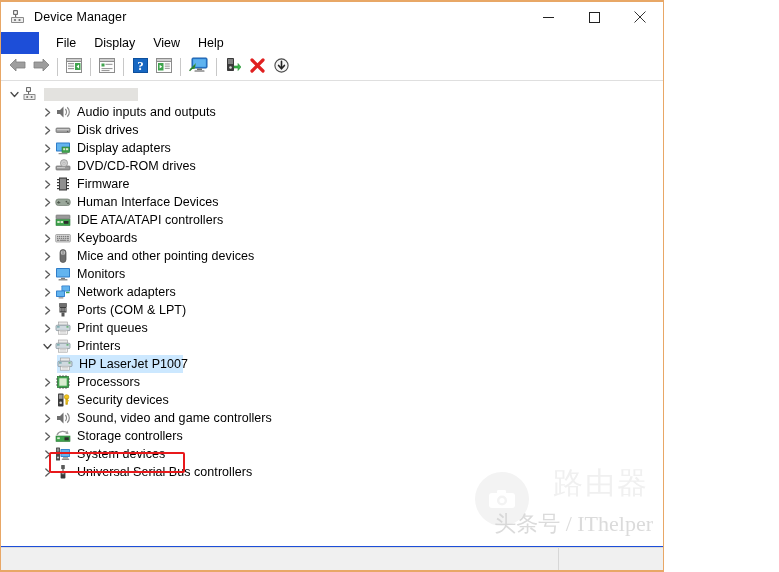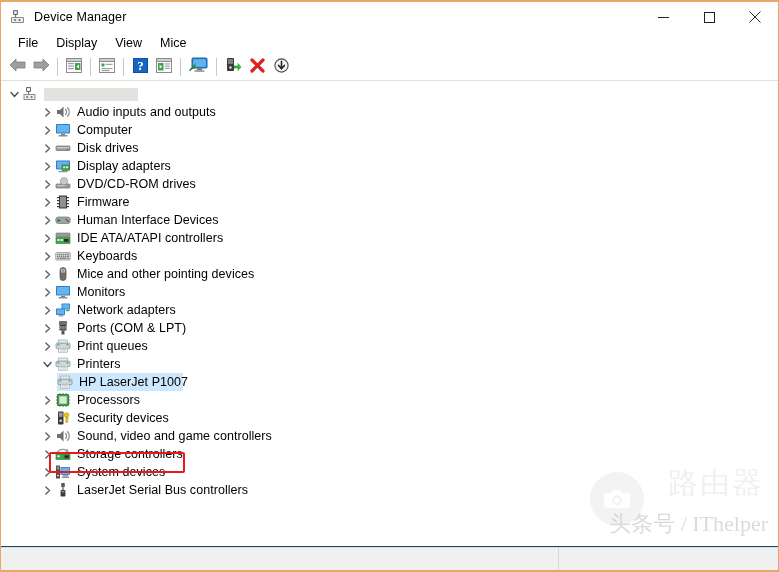--- a/index.html
+++ b/index.html
@@ -11,24 +11,24 @@
     width: 779px;
     height: 572px;
     font-family: "Liberation Sans", sans-serif;
     -webkit-font-smoothing: antialiased;
     overflow: hidden;
   }
 
   
   #window {
     position: relative;
-    width: 779px;
+    width: 664px;
     height: 572px;
     box-sizing: border-box;
-    background: #0c4a6e;
+    background: #1d4ed8;
     border-top: 2px solid #e8a766;
     border-bottom: 2px solid #e8a766;
     border-left: 1px solid #e8a766;
     border-right: 1px solid #e8a766;
     overflow: hidden;
   }
 
   
   #titlebar {
     position: relative;
@@ -66,20 +66,21 @@
     color: #000000;
   }
 
   
   #menubar {
     height: 22px;
     background: #ffffff;
     display: flex;
     align-items: center;
     padding-left: 8px;
+    margin-left: 38px;
   }
   .menu-item {
     font-size: 12.5px;
     color: #000000;
     padding: 2px 9px;
     white-space: nowrap;
     cursor: default;
   }
 
   
@@ -303,21 +304,21 @@
             <line x1="11.5" y1="0.5" x2="0.5" y2="11.5" stroke="#333" stroke-width="1"></line>
           </svg>
       </div>
     </div>
   </div>
 
   <div id="menubar">
     <div class="menu-item">File</div>
     <div class="menu-item">Display</div>
     <div class="menu-item">View</div>
-    <div class="menu-item">Mice</div>
+    <div class="menu-item">Help</div>
   </div>
 
   <div id="toolbar">
 
     <div class="tb-btn">
       <span>
         <svg width="17" height="14" viewBox="0 0 17 14">
           <path d="M7 1 L1 7 L7 13 L7 10 L16 10 L16 4 L7 4 Z" fill="#9e9e9e" stroke="#7d7d7d" stroke-width="0.8"></path>
         </svg>
       </span>
@@ -465,36 +466,20 @@
         <span class="row-icon">
           <svg width="16" height="16" viewBox="0 0 16 16">
             <path d="M2 6 L5 6 L8.5 2.5 L8.5 13.5 L5 10 L2 10 Z" fill="#6f6f6f"></path>
             <path d="M10.3 5 A4.2 4.2 0 0 1 10.3 11" fill="none" stroke="#8c8c8c" stroke-width="1.2"></path>
             <path d="M12.2 3.2 A6.5 6.5 0 0 1 12.2 12.8" fill="none" stroke="#8c8c8c" stroke-width="1.2"></path>
           </svg>
         </span>
         <span class="row-label">Audio inputs and outputs</span>
       </div>
 
-      <div class="row lvl1">
-        <span class="chev">
-          <svg width="9" height="9" viewBox="0 0 9 9">
-              <path d="M2.8 1 L6.6 4.5 L2.8 8" fill="none" stroke="#5a5a5a" stroke-width="1.3" stroke-linecap="round" stroke-linejoin="round"></path>
-            </svg>
-        </span>
-        <span class="row-icon">
-          <svg width="16" height="16" viewBox="0 0 16 16">
-            <rect x="1" y="2" width="14" height="9.5" rx="0.8" fill="#2f7dc9"></rect>
-            <rect x="2" y="3" width="12" height="7.5" fill="#63b4ef"></rect>
-            <rect x="6" y="11.8" width="4" height="1.4" fill="#7d7d7d"></rect>
-            <rect x="3.5" y="13" width="9" height="1.5" rx="0.6" fill="#8f8f8f"></rect>
-          </svg>
-        </span>
-        <span class="row-label">Computer</span>
-      </div>
 
       <div class="row lvl1">
         <span class="chev">
           <svg width="9" height="9" viewBox="0 0 9 9">
               <path d="M2.8 1 L6.6 4.5 L2.8 8" fill="none" stroke="#5a5a5a" stroke-width="1.3" stroke-linecap="round" stroke-linejoin="round"></path>
             </svg>
         </span>
         <span class="row-icon">
           <svg width="16" height="16" viewBox="0 0 16 16">
             <rect x="1" y="6" width="14" height="4.5" rx="1" fill="#9a9a9a" stroke="#6f6f6f" stroke-width="0.7"></rect>
@@ -869,21 +854,21 @@
             </svg>
         </span>
         <span class="row-icon">
           <svg width="16" height="16" viewBox="0 0 16 16">
             <rect x="6.2" y="1" width="3.6" height="4" rx="0.5" fill="#5a5a5a"></rect>
             <rect x="7" y="5" width="2" height="3" fill="#9a9a9a"></rect>
             <rect x="5.6" y="8" width="4.8" height="6.5" rx="0.8" fill="#3a3a3a"></rect>
             <rect x="6.6" y="9.2" width="2.8" height="1" fill="#b8b8b8"></rect>
           </svg>
         </span>
-        <span class="row-label">LaserJet Serial Bus controllers</span>
+        <span class="row-label">Universal Serial Bus controllers</span>
       </div>
 
     </div>
 
     <div id="red-box"></div>
 
     <div id="watermark">
       <div id="wm-cn">路由器</div>
       <div id="wm-circle">
         <svg width="32" height="24" viewBox="0 0 32 24">

